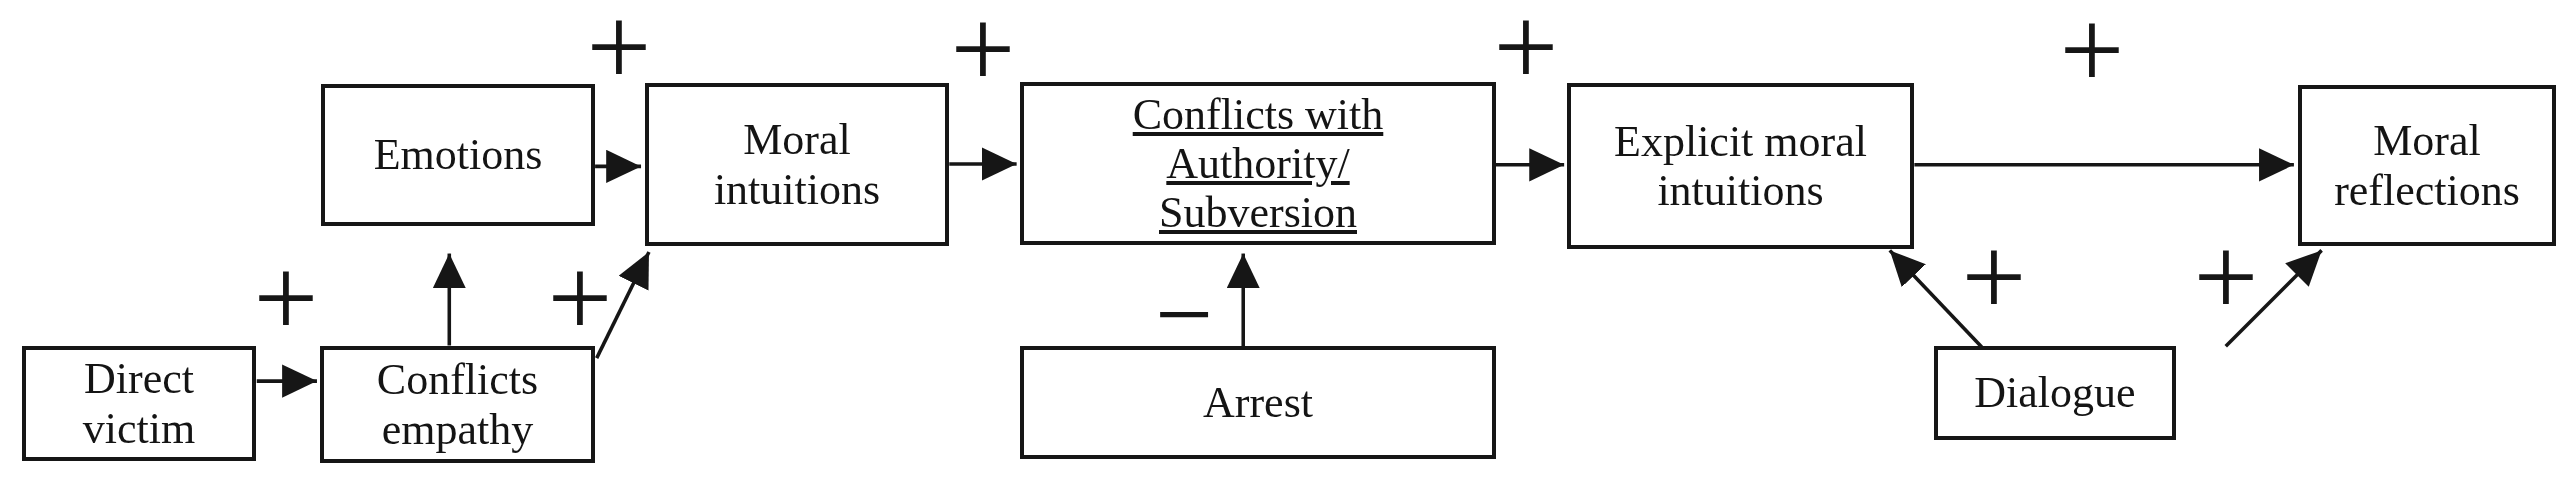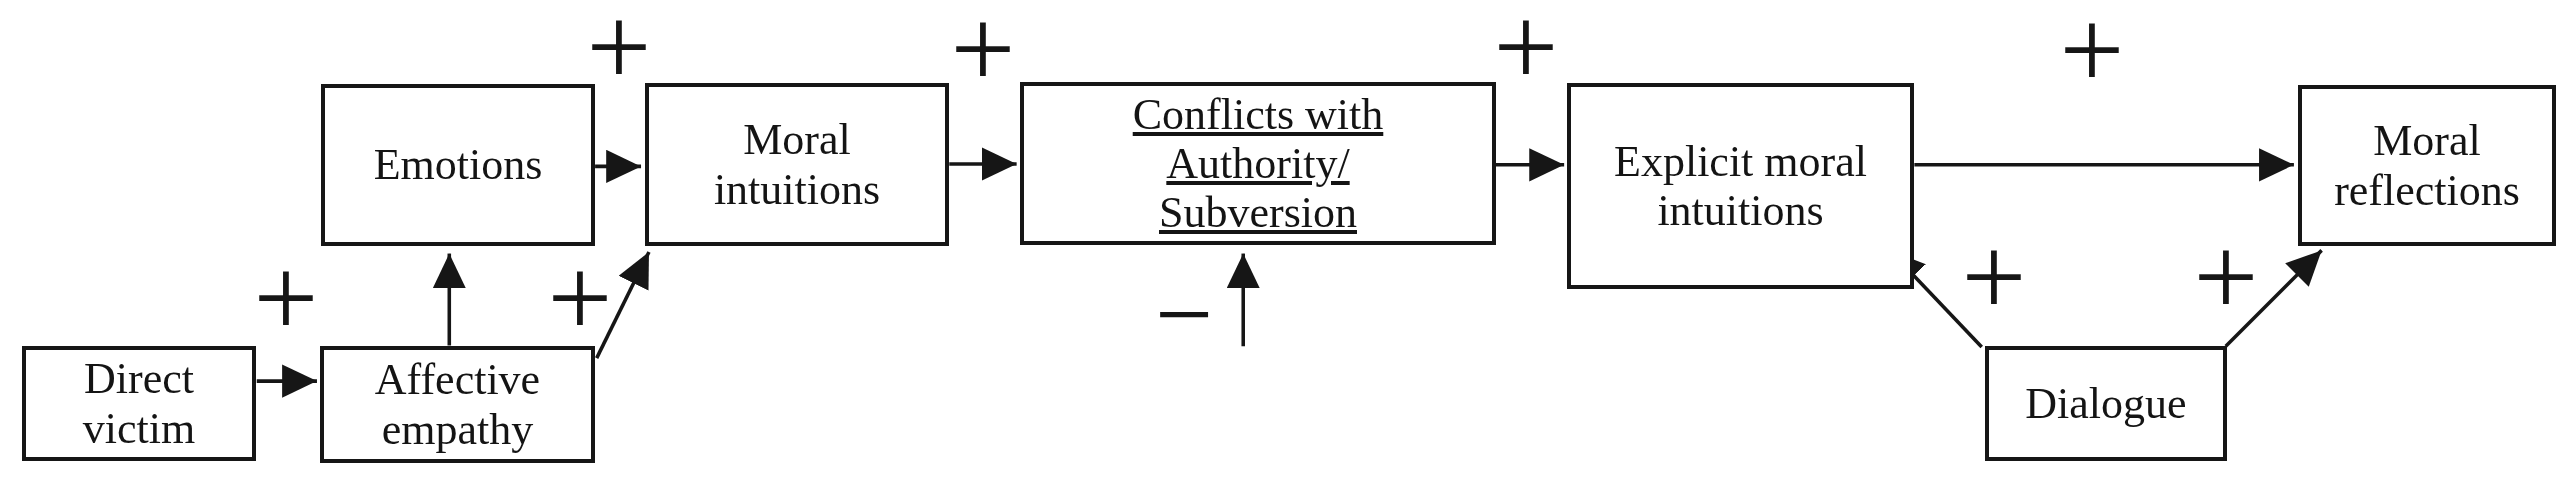--- a/index.html
+++ b/index.html
@@ -17,27 +17,27 @@
     border:4px solid #161616;
     background:#ffffff;
     display:flex;align-items:center;justify-content:center;
     text-align:center;
     white-space:pre-line;
     font-size:44px;line-height:1.12;
   }
   
   .b-direct     {left:22px;  top:346px; width:234px; height:115px;font-family:Liberation Serif, serif;}
   .b-affective  {left:320px; top:346px; width:275px; height:117px;}
-  .b-emotions   {left:321px; top:84px; width:274px; height:162px;}
+  .b-emotions   {left:321px; top:84px; width:274px; height:142px;}
   .b-moralint   {left:645px; top:83px; width:304px; height:163px;}
   .b-conflicts  {left:1020px;top:82px; width:476px; height:163px;text-decoration:underline;}
-  .b-explicit   {left:1567px;top:83px; width:347px; height:206px;}
+  .b-explicit   {left:1567px;top:83px; width:347px; height:166px;}
   .b-reflect    {left:2298px;top:85px; width:258px; height:161px;}
   .b-arrest     {left:1020px;top:346px; width:476px; height:113px;}
-  .b-dialogue   {left:1985px;top:346px; width:242px; height:115px;}
+  .b-dialogue   {left:1934px;top:346px; width:242px; height:94px;}
 
   .arrows{position:absolute;left:0;top:0;width:2576px;height:477px;}
   .arrows line{stroke:#161616;stroke-width:4.5px;}
 
   .sign{
     position:absolute;
     transform:translate(-50%,-50%);
     font-size:115px;
     line-height:1;
     color:#161616;
@@ -72,32 +72,33 @@
     <line x1="1197" y1="207" x2="1282" y2="207" marker-end="url(#ah)"></line>
     <line x1="1886" y1="208" x2="1973" y2="208" marker-end="url(#ah)"></line>
     <line x1="2415" y1="208" x2="2894" y2="208" marker-end="url(#ah)"></line>
     <line x1="1568" y1="437" x2="1568" y2="320" marker-end="url(#ah)"></line>
     <line x1="2500" y1="438" x2="2384" y2="316" marker-end="url(#ah)"></line>
     <line x1="2808" y1="437" x2="2929" y2="316" marker-end="url(#ah)"></line>
   </svg>
 
   <div class="box b-direct">Direct
 victim</div>
-  <div class="box b-affective">Affective
+  <div class="box b-affective">Conflicts
 empathy</div>
   <div class="box b-emotions">Emotions</div>
   <div class="box b-moralint">Moral
 intuitions</div>
   <div class="box b-conflicts">Conflicts with
 Authority/
 Subversion</div>
   <div class="box b-explicit">Explicit moral
 intuitions</div>
   <div class="box b-reflect">Moral
 reflections</div>
+  <div class="box b-arrest">Arrest</div>
   <div class="box b-dialogue">Dialogue</div>
 
   <span class="sign s-e0">+</span>
   <span class="sign s-e2">+</span>
   <span class="sign s-e3">+</span>
   <span class="sign s-e4">+</span>
   <span class="sign s-e5">+</span>
   <span class="sign s-e6">+</span>
   <span class="sign sign-minus s-e7">−</span>
   <span class="sign s-e8">+</span>

